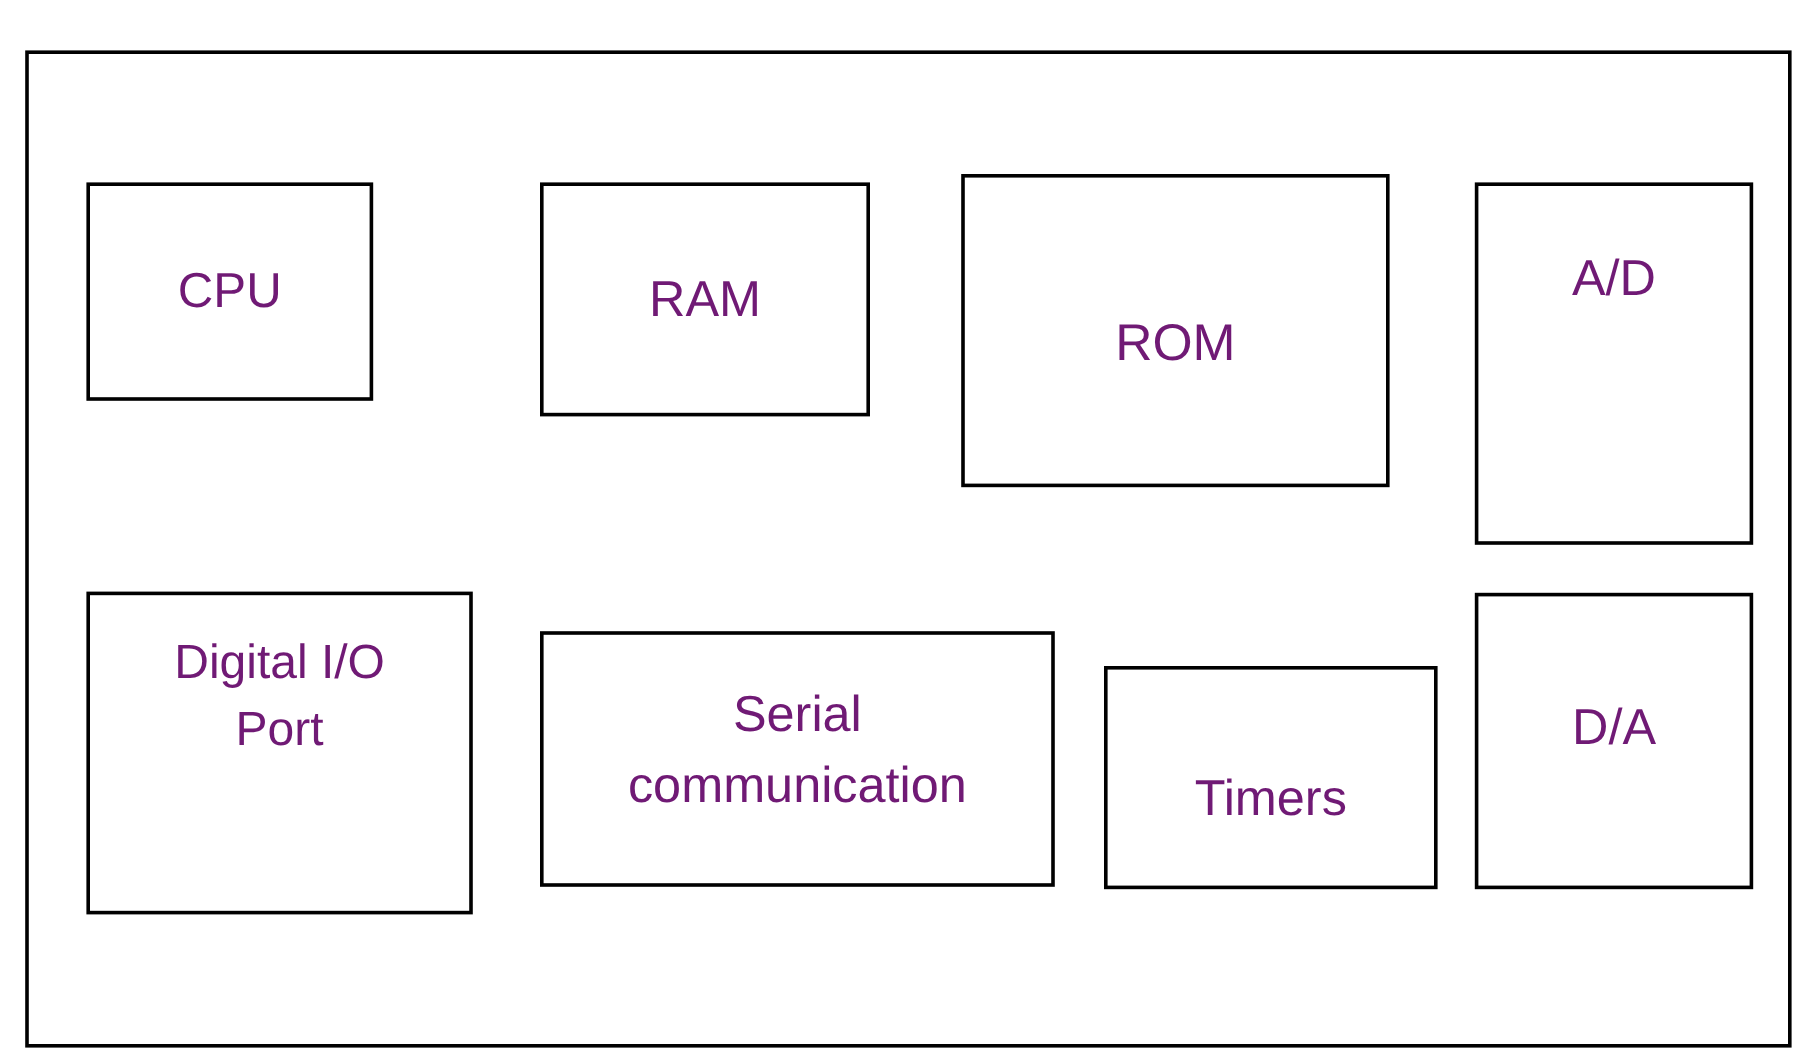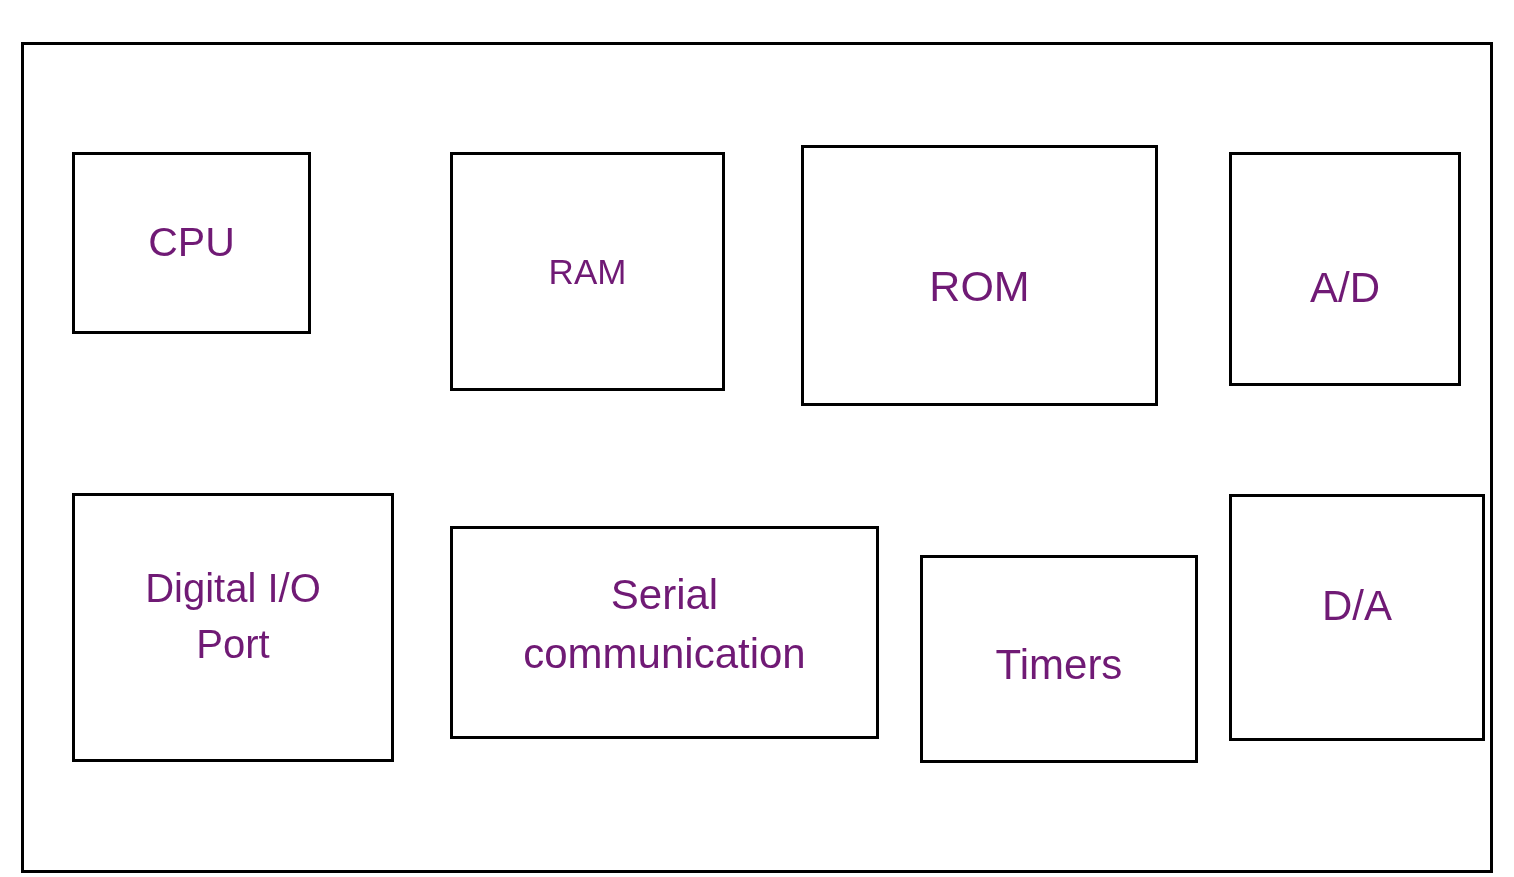--- a/index.html
+++ b/index.html
@@ -46,59 +46,59 @@
     color: #701a75;
   }
 
   
   #block-cpu {
     left: 72px;  top: 152px;  width: 239px;  height: 182px;
     align-items: center;
     font-size: 41px;
   }
   #block-ram {
-    left: 450px; top: 152px;  width: 275px;  height: 239px;
+    left: 450px; top: 152px;  width: 275px;  height: 195px;
     align-items: center;
-    font-size: 35px;
+    font-size: 42px;
     text-align: center;
   }
   #block-rom {
     left: 801px; top: 145px;  width: 357px;  height: 261px;
     align-items: flex-start;
     padding-top: 108px;
     font-size: 43px;
   }
   #block-ad {
-    left: 1229px; top: 152px; width: 232px;  height: 234px;
+    left: 1229px; top: 152px; width: 232px;  height: 302px;
     align-items: flex-start;
-    padding-top: 104px;
+    padding-top: 48px;
     font-size: 42px;
   }
 
   
   #block-digital-io {
     left: 72px;  top: 493px;  width: 322px;  height: 269px;
     align-items: flex-start;
-    padding-top: 64px;
+    padding-top: 28px;
     font-size: 40px;
   }
   #block-serial {
     left: 450px; top: 526px;  width: 429px;  height: 213px;
     align-items: flex-start;
     padding-top: 37px;
     font-size: 42px;
   }
   #block-timers {
-    left: 920px; top: 555px;  width: 278px;  height: 208px;
+    left: 920px; top: 555px;  width: 278px;  height: 186px;
     align-items: flex-start;
     padding-top: 78px;
     font-size: 42px;
   }
   #block-da {
-    left: 1229px; top: 494px; width: 256px;  height: 247px;
+    left: 1229px; top: 494px; width: 232px;  height: 247px;
     align-items: flex-start;
     padding-top: 80px;
     font-size: 42px;
   }
 </style>
 </head>
 <body>
 
 <div id="canvas">
 

